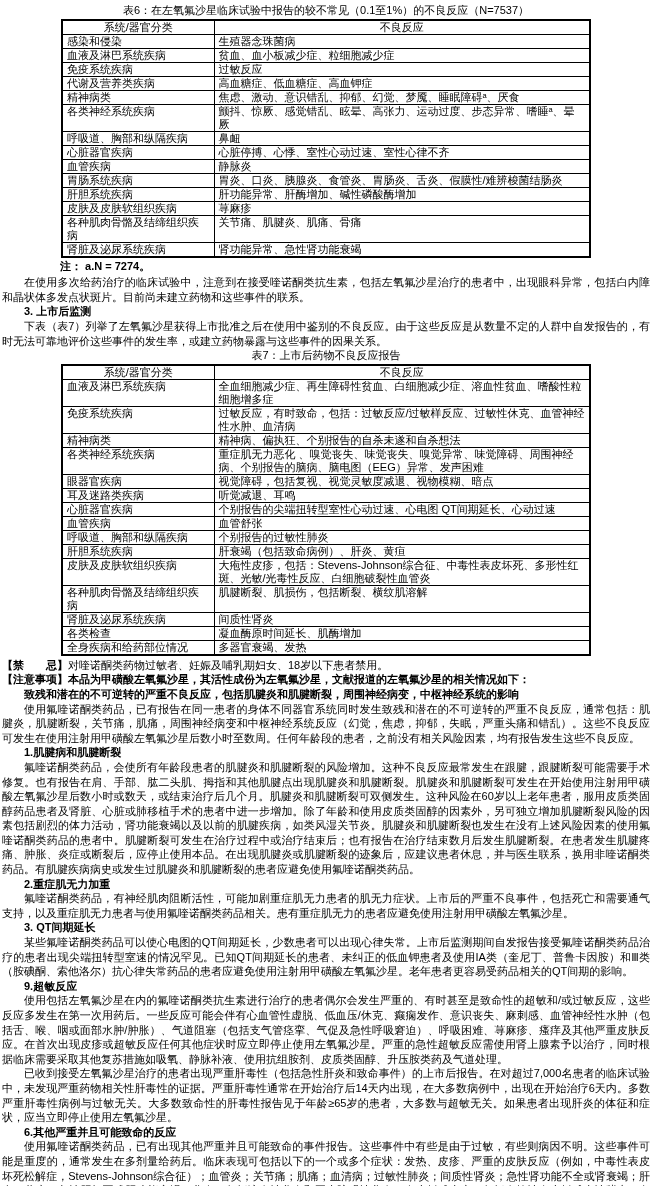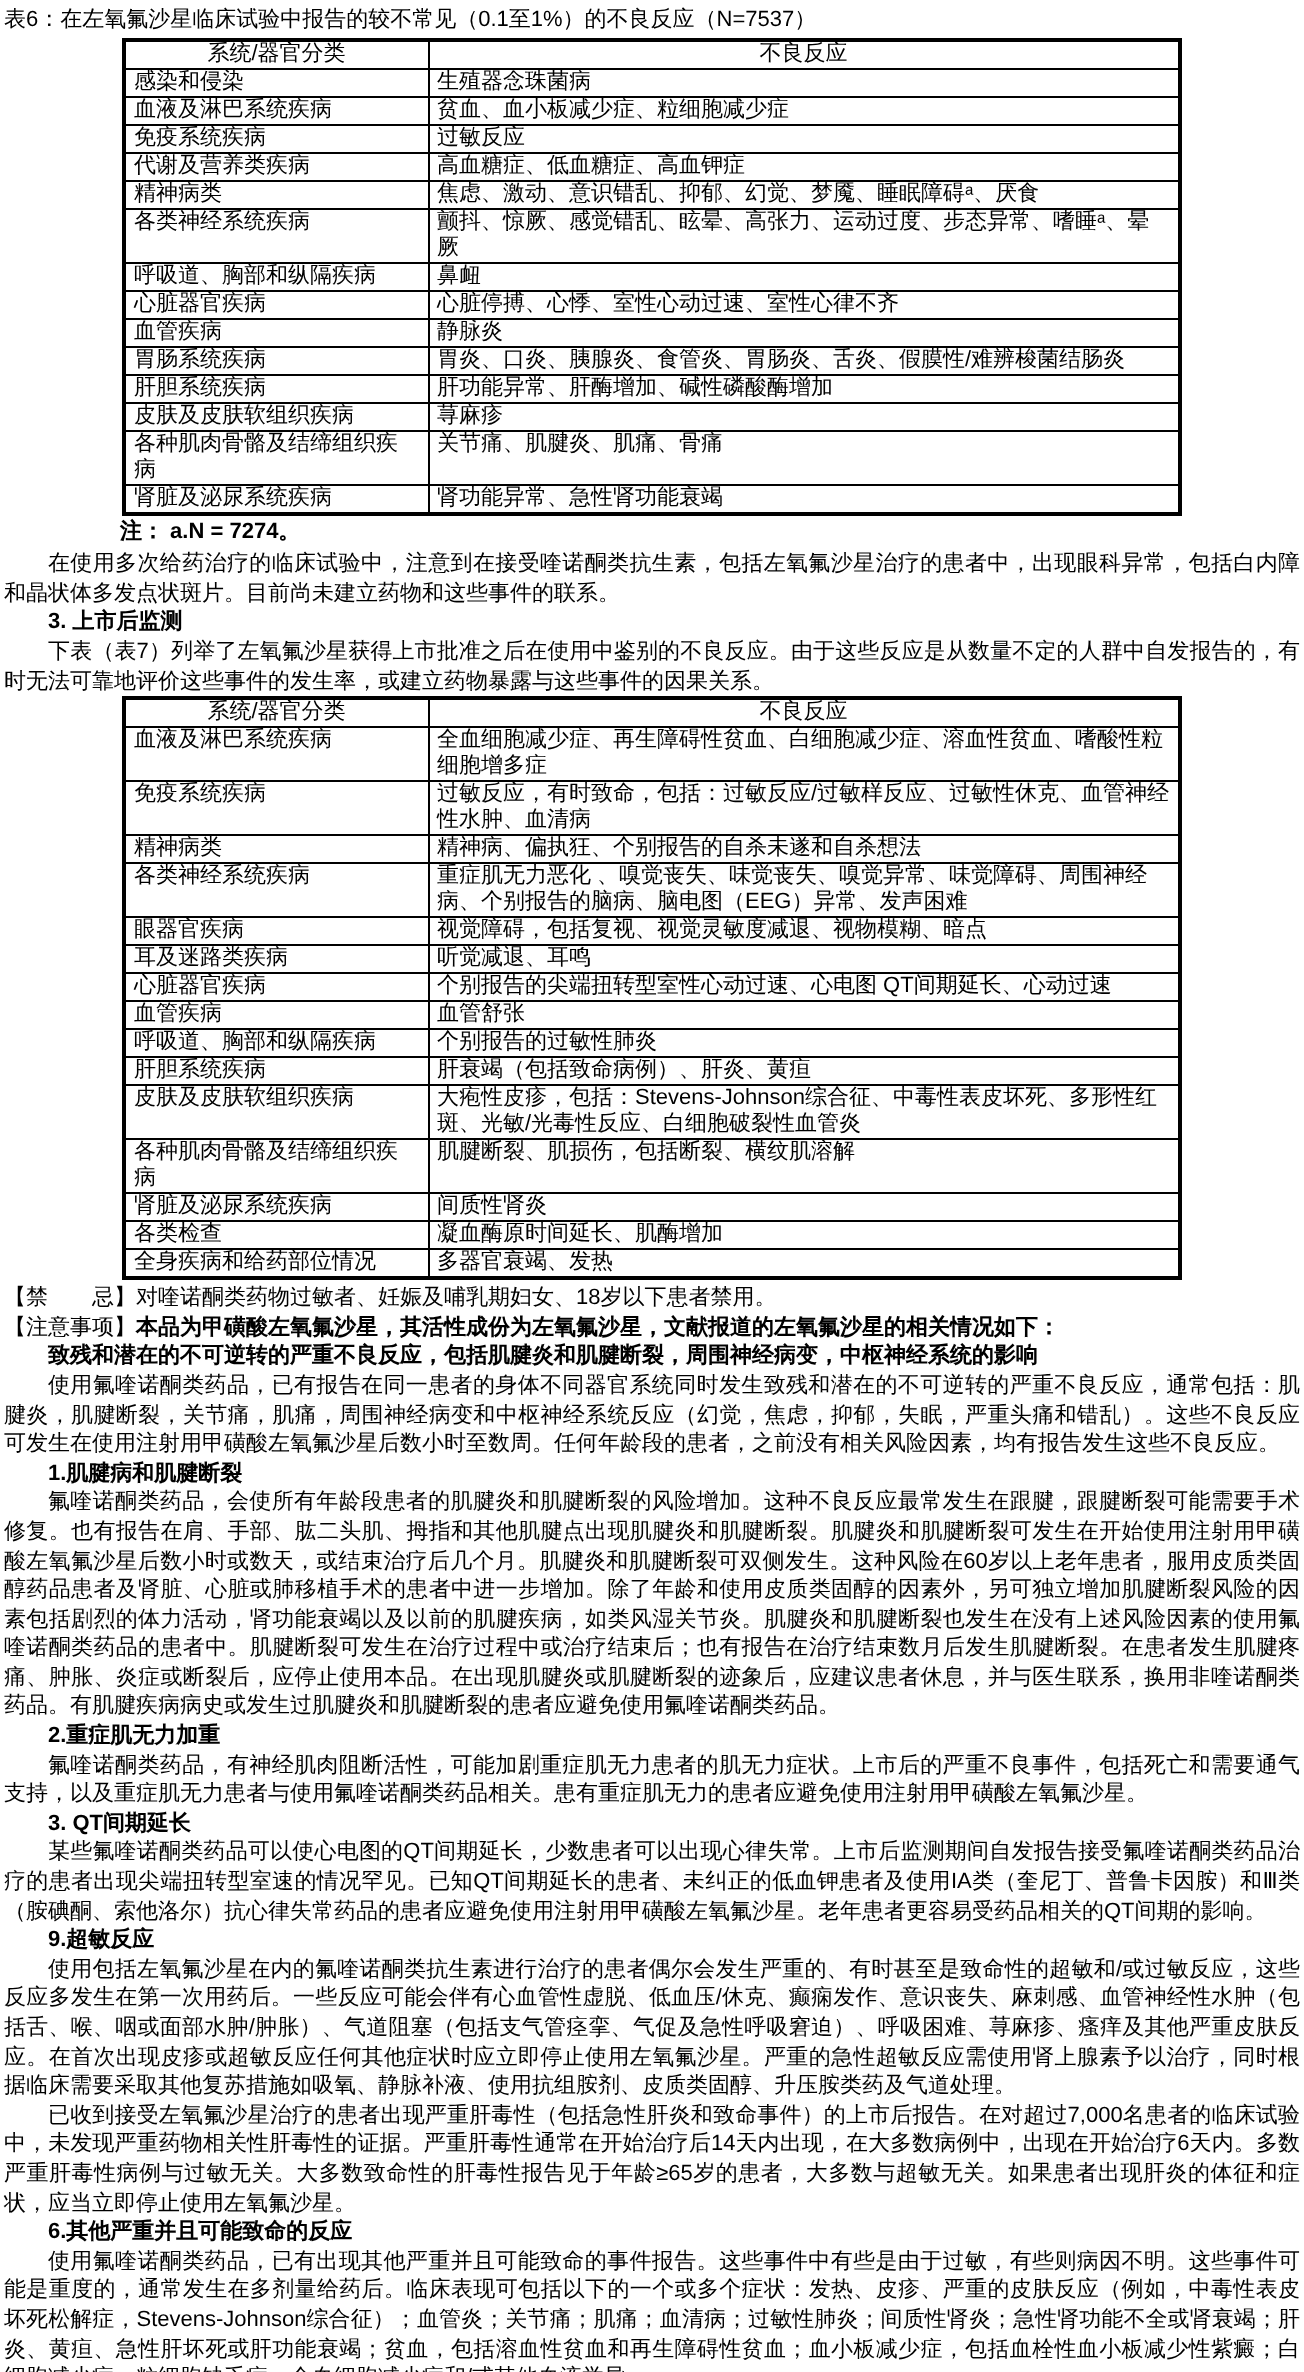--- a/index.html
+++ b/index.html
@@ -4,31 +4,31 @@
 <style>
   html,body{margin:0;padding:0;background:#fff;}
   body{
     width:652px;
     color:#000;
     font-family:"Liberation Sans","DejaVu Sans",sans-serif;
     font-size:11px;
     line-height:14.6px;
   }
   .doc{padding:3px 2px 8px 2px;}
-  .tbl-title{margin:0 0 1px 0;}
+  .tbl-title{text-align:center;margin:0 0 1px 0;}
   table{border-collapse:collapse;width:530px;margin:0 auto;table-layout:fixed;}
   td,th{border:1px solid #000;padding:0 4px;vertical-align:top;line-height:13px;font-weight:normal;}
   table{border:2px solid #000;}
   th{text-align:center;}
   col.c1{width:152px;}
   .note{margin:1px 0 2px 58px;font-weight:bold;}
   p.para{margin:0;text-indent:2em;text-align:justify;}
   .h{font-weight:bold;padding-left:2em;}
   .entry{margin:0;text-align:justify;}
-  .entry b{font-weight:normal;}
+  .entry b{font-weight:bold;}
   .bold-line{font-weight:bold;}
   .subhead{font-weight:bold;padding-left:2em;}
   .gap-s{height:2px;}
 </style>
 </head>
 <body>
 
 <div class="doc">
 
   <div class="tbl-title">表6：在左氧氟沙星临床试验中报告的较不常见（0.1至1%）的不良反应（N=7537）</div>
@@ -105,20 +105,21 @@
   </table>
 
   <div class="note">注： a.N = 7274。</div>
 
   <p class="para">在使用多次给药治疗的临床试验中，注意到在接受喹诺酮类抗生素，包括左氧氟沙星治疗的患者中，出现眼科异常，包括白内障和晶状体多发点状斑片。目前尚未建立药物和这些事件的联系。</p>
 
   <div class="h">3. 上市后监测</div>
 
   <p class="para">下表（表7）列举了左氧氟沙星获得上市批准之后在使用中鉴别的不良反应。由于这些反应是从数量不定的人群中自发报告的，有时无法可靠地评价这些事件的发生率，或建立药物暴露与这些事件的因果关系。</p>
 
+  <div class="tbl-title">表7：上市后药物不良反应报告</div>
 
   <table>
     <colgroup>
         <col class="c1">
         <col>
       </colgroup>
     <thead>
       <tr>
         <th>系统/器官分类</th>
         <th>不良反应</th>

